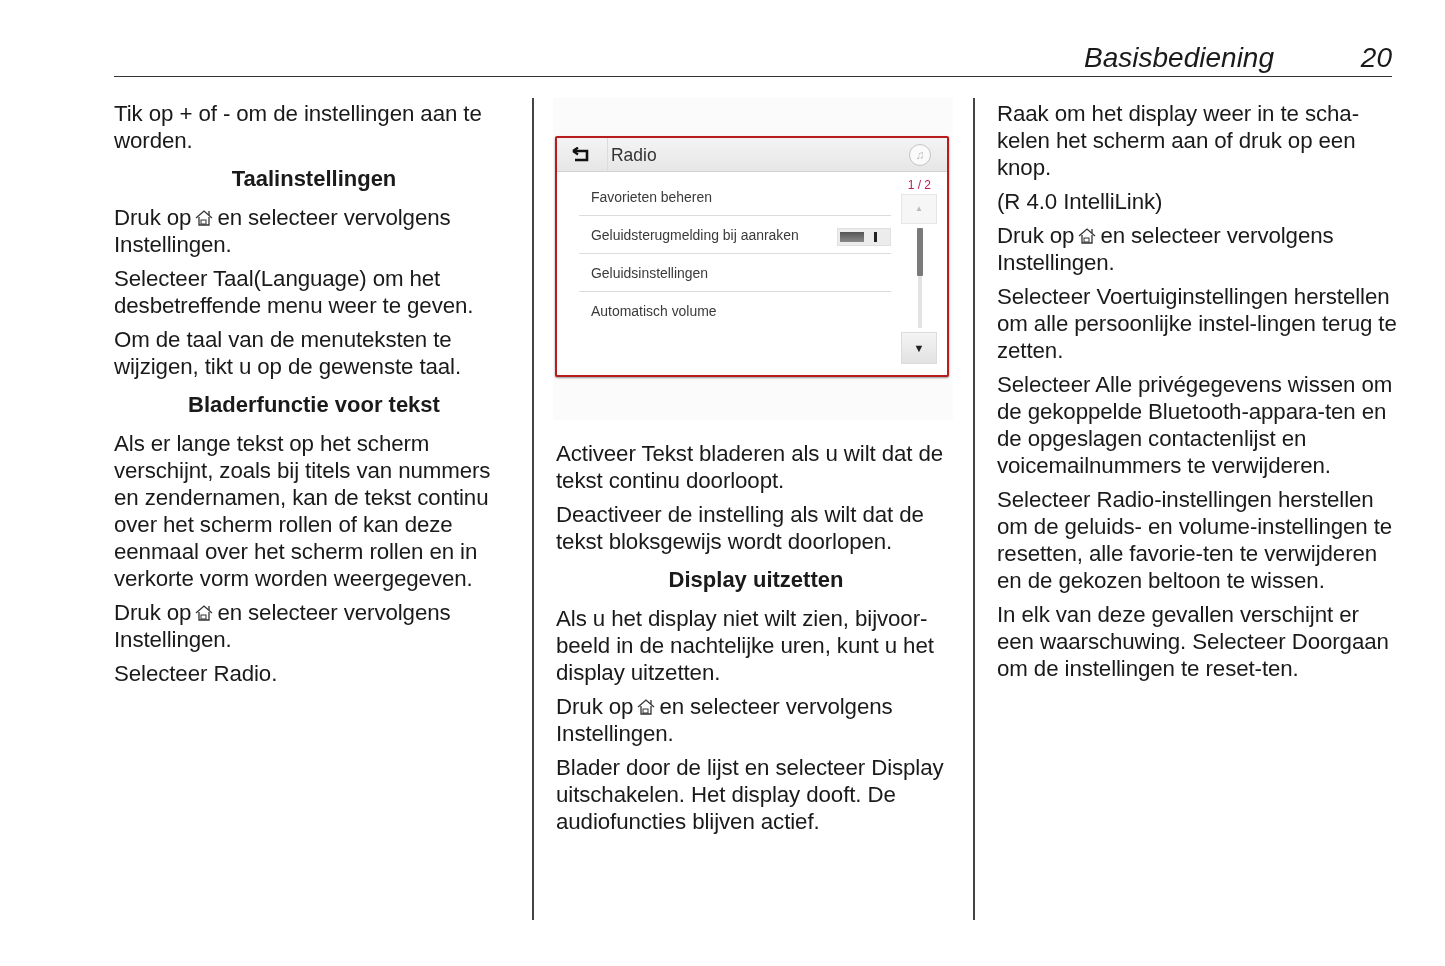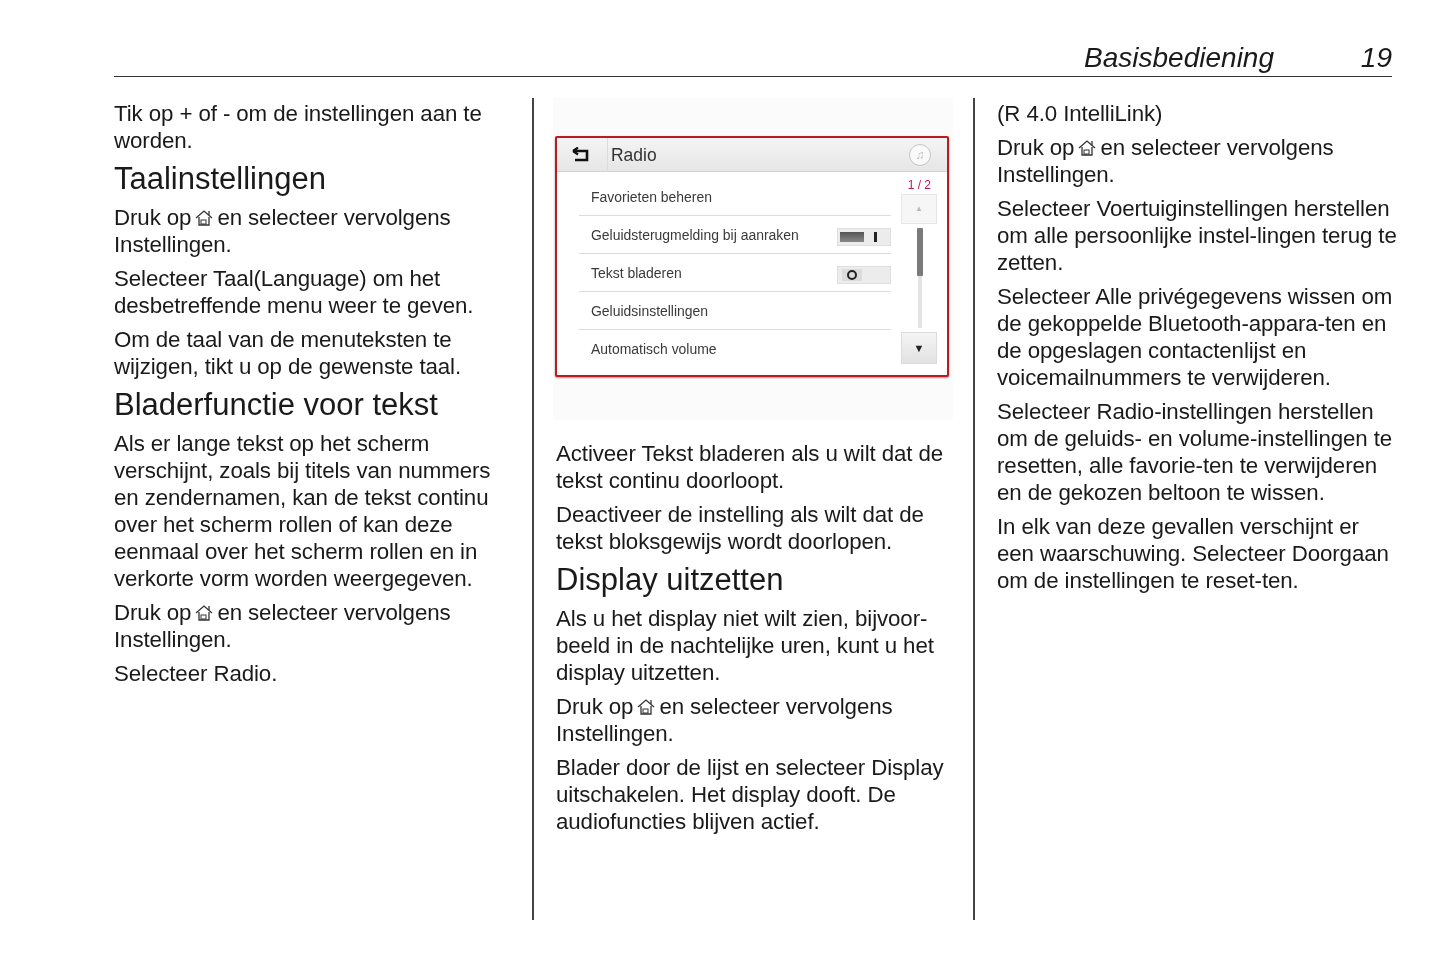--- a/index.html
+++ b/index.html
@@ -8,21 +8,21 @@
   .header { position: absolute; left: 114px; top: 38px; width: 1278px; height: 38px;
             border-bottom: 1.5px solid #333; font-style: italic; }
   .header-title { position: absolute; right: 118px; top: 4px; font-size: 28px; }
   .header-page { position: absolute; right: 0; top: 4px; font-size: 28px; }
   .col { position: absolute; top: 100px; }
   .col1 { left: 114px; width: 400px; }
   .col2 { left: 556px; width: 400px; }
   .col3 { left: 997px; width: 400px; }
   .divider { position: absolute; top: 98px; width: 1.5px; height: 822px; background: #444; }
   p { margin: 0 0 7px 0; font-size: 22.3px; line-height: 27px; letter-spacing: -0.1px; }
-  h2 { margin: 10px 0 10px 0; font-size: 31px; line-height: 30px; font-weight: normal; }
+  h2 { margin: 10px 0 10px 0; font-size: 22px; line-height: 30px; font-weight: bold; text-align: center; }
   .home { display: inline-block; width: 20px; height: 18px; vertical-align: -2px; margin: 0 3px; }
 
   
   .figure { position: absolute; left: 553px; top: 98px; width: 400px; height: 322px; background: #fbfbfb; }
   .screen { position: absolute; left: 2px; top: 38px; width: 390px; height: 237px;
             border: 2px solid #b91c1c; border-radius: 2px; background: #fff;
             box-shadow: 0 1px 2px rgba(0,0,0,0.4); }
   .scr-header { position: absolute; left: 0; top: 0; right: 0; height: 33px;
                 background: linear-gradient(#f4f4f4, #e6e6e6); border-bottom: 1px solid #d2d2d2; }
   .back-btn { position: absolute; left: 0; top: 0; width: 50px; height: 33px;
@@ -48,21 +48,21 @@
   .scroll-track { position: absolute; right: 25px; top: 90px; width: 4px; height: 100px; background: #e3e3e3; }
   .scroll-thumb { position: absolute; left: -1px; top: 0; width: 6px; height: 48px; background: #7a7a7a; border-radius: 1px; }
   .scroll-down { position: absolute; right: 10px; top: 194px; width: 34px; height: 30px; background: linear-gradient(#f4f4f4,#e2e2e2);
                  border: 1px solid #dcdcdc; text-align: center; line-height: 30px; font-size: 11px; color: #222; cursor: pointer; }
 </style>
 </head>
 <body>
 
 <div class="header">
   <span class="header-title">Basisbediening</span>
-  <span class="header-page">19</span>
+  <span class="header-page">20</span>
 </div>
 
 <div class="divider" style="left:532px"></div>
 <div class="divider" style="left:973px"></div>
 
 <div class="col col1">
   <p>Tik op + of - om de instellingen aan te worden.</p>
   <h2>Taalinstellingen</h2>
   <p><span>Druk op</span><svg class="home" viewBox="0 0 20 18">
         <path d="M2 9 L10 2 L18 9" fill="none" stroke="#333" stroke-width="1.3"></path>
@@ -100,27 +100,20 @@
         <span class="scr-row-label">Favorieten beheren</span>
       </div>
       <div class="scr-row">
         <span class="scr-row-label">Geluidsterugmelding bij aanraken</span>
         <div class="toggle on">
             <span class="knob"></span>
             <span class="bar"></span>
           </div>
       </div>
       <div class="scr-row">
-        <span class="scr-row-label">Tekst bladeren</span>
-        <div class="toggle off">
-            <span class="knob"></span>
-            <span class="ring"></span>
-          </div>
-      </div>
-      <div class="scr-row">
         <span class="scr-row-label">Geluidsinstellingen</span>
       </div>
       <div class="scr-row">
         <span class="scr-row-label">Automatisch volume</span>
       </div>
     </div>
     <span class="page-ind">1 / 2</span>
     <div class="scroll-up">▲</div>
     <div class="scroll-track">
         <div class="scroll-thumb"></div>
@@ -137,20 +130,21 @@
   <p><span>Druk op</span><svg class="home" viewBox="0 0 20 18">
         <path d="M2 9 L10 2 L18 9" fill="none" stroke="#333" stroke-width="1.3"></path>
         <path d="M5 8 V16 H15 V8" fill="none" stroke="#333" stroke-width="1.3"></path>
         <rect x="7" y="11" width="5" height="4" fill="none" stroke="#333" stroke-width="1"></rect>
         <line x1="15" y1="2" x2="15" y2="6" stroke="#333" stroke-width="1.3"></line>
       </svg><span>en selecteer vervolgens Instellingen.</span></p>
   <p>Blader door de lijst en selecteer Display uitschakelen. Het display dooft. De audiofuncties blijven actief.</p>
 </div>
 
 <div class="col col3">
+  <p>Raak om het display weer in te scha-kelen het scherm aan of druk op een knop.</p>
   <p>(R 4.0 IntelliLink)</p>
   <p><span>Druk op</span><svg class="home" viewBox="0 0 20 18">
         <path d="M2 9 L10 2 L18 9" fill="none" stroke="#333" stroke-width="1.3"></path>
         <path d="M5 8 V16 H15 V8" fill="none" stroke="#333" stroke-width="1.3"></path>
         <rect x="7" y="11" width="5" height="4" fill="none" stroke="#333" stroke-width="1"></rect>
         <line x1="15" y1="2" x2="15" y2="6" stroke="#333" stroke-width="1.3"></line>
       </svg><span>en selecteer vervolgens Instellingen.</span></p>
   <p>Selecteer Voertuiginstellingen herstellen om alle persoonlijke instel-lingen terug te zetten.</p>
   <p>Selecteer Alle privégegevens wissen om de gekoppelde Bluetooth-appara-ten en de opgeslagen contactenlijst en voicemailnummers te verwijderen.</p>
   <p>Selecteer Radio-instellingen herstellen om de geluids- en volume-instellingen te resetten, alle favorie-ten te verwijderen en de gekozen beltoon te wissen.</p>

